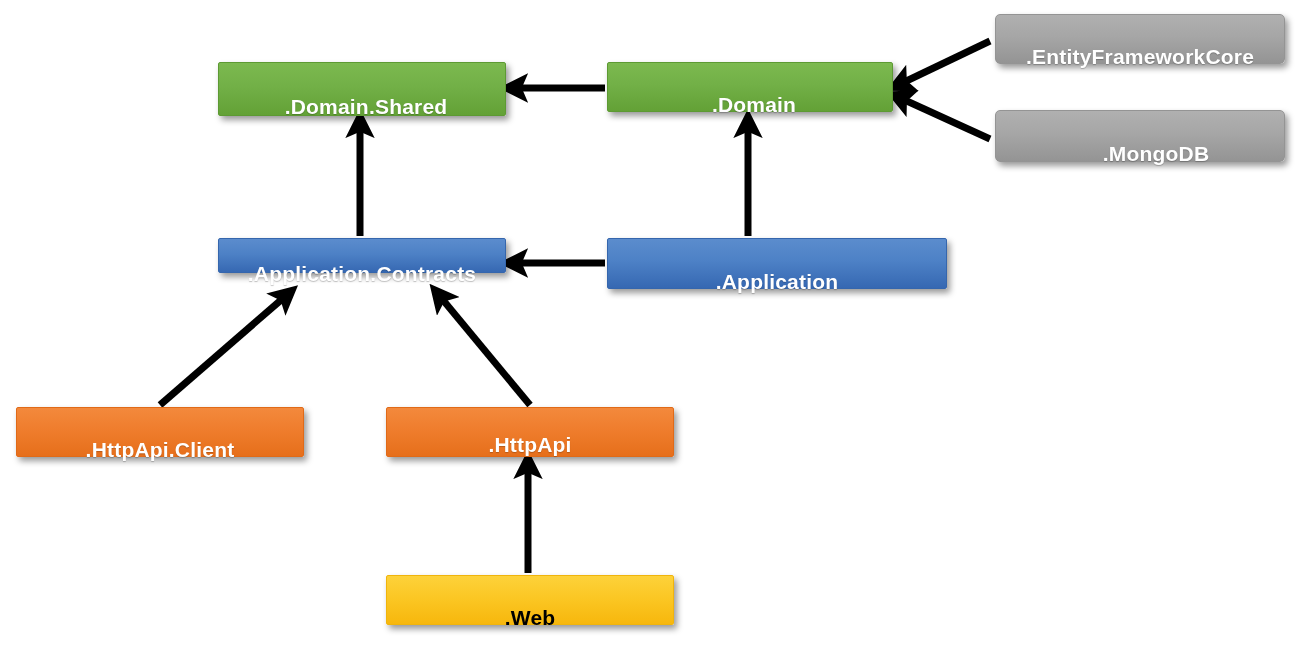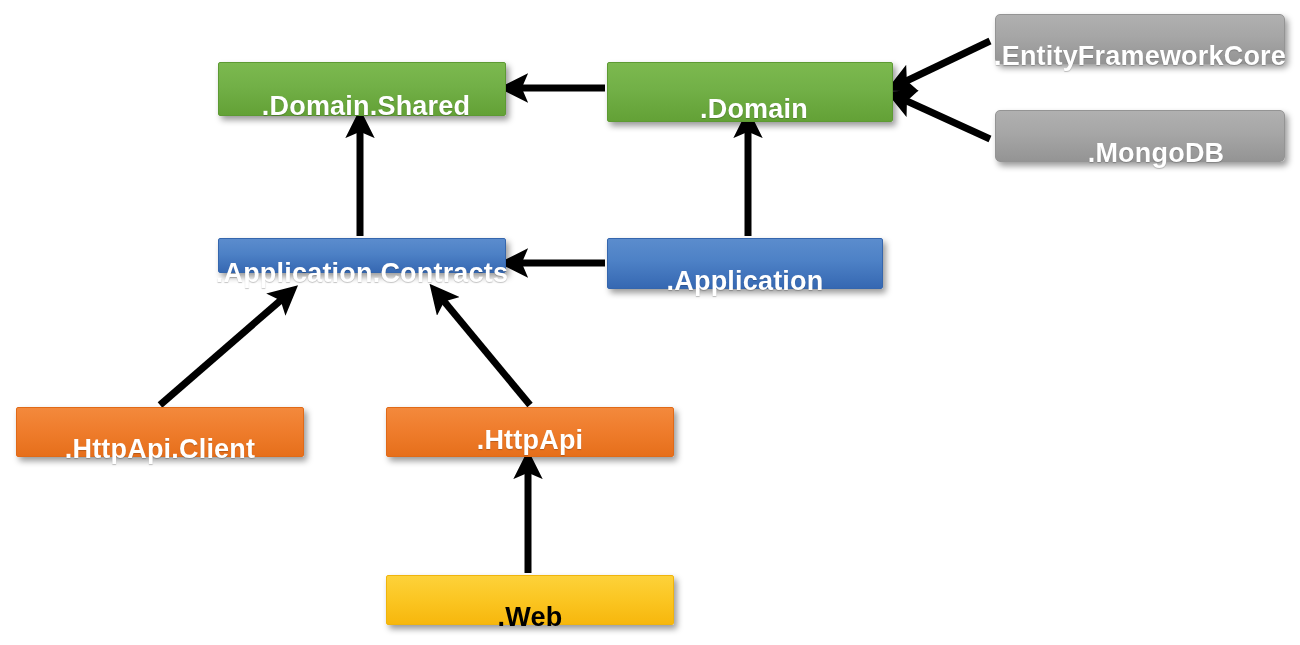--- a/index.html
+++ b/index.html
@@ -32,21 +32,21 @@
     display: flex;
     align-items: center;
     justify-content: center;
     border-radius: 2px;
     box-shadow: 3px 4px 6px rgba(0,0,0,0.40);
     text-align: center;
     z-index: 2;
   }
   .node-label {
     font-weight: bold;
-    font-size: 27px;
+    font-size: 21px;
     letter-spacing: 0.2px;
     line-height: 1.1;
     white-space: nowrap;
     margin-top: 36px;
   }
   .node.green {
     background: linear-gradient(to bottom, #7cb94f 0%, #72b047 45%, #63a136 100%);
     border: 1px solid #5d9a33;
     padding-left: 8px;
   }
@@ -98,33 +98,33 @@
         <line x1="160" y1="405" x2="288" y2="294" stroke="#000000" stroke-width="7" stroke-linecap="butt" marker-end="url(#arrowhead)"></line>
         <line x1="530" y1="405" x2="438" y2="294" stroke="#000000" stroke-width="7" stroke-linecap="butt" marker-end="url(#arrowhead)"></line>
         <line x1="528" y1="573" x2="528" y2="463" stroke="#000000" stroke-width="7" stroke-linecap="butt" marker-end="url(#arrowhead)"></line>
       </g>
   </svg>
 
   <div id="nodes-group">
       <div class="node green" style="left: 218px; top: 62px; width: 288px; height: 54px;">
         <span class="node-label" style="color: rgb(255, 255, 255);">.Domain.Shared</span>
       </div>
-      <div class="node green" style="left: 607px; top: 62px; width: 286px; height: 60px;">
+      <div class="node green" style="left: 607px; top: 62px; width: 286px; height: 50px;">
         <span class="node-label" style="color: rgb(255, 255, 255);">.Domain</span>
       </div>
       <div class="node gray" style="left: 995px; top: 14px; width: 290px; height: 50px;">
         <span class="node-label" style="color: rgb(255, 255, 255);">.EntityFrameworkCore</span>
       </div>
       <div class="node gray" style="left: 995px; top: 110px; width: 290px; height: 52px; padding-left: 32px;">
         <span class="node-label" style="color: rgb(255, 255, 255);">.MongoDB</span>
       </div>
       <div class="node blue" style="left: 218px; top: 238px; width: 288px; height: 35px;">
         <span class="node-label" style="color: rgb(255, 255, 255);">.Application.Contracts</span>
       </div>
-      <div class="node blue" style="left: 607px; top: 238px; width: 276px; height: 51px;">
+      <div class="node blue" style="left: 607px; top: 238px; width: 340px; height: 51px;">
         <span class="node-label" style="color: rgb(255, 255, 255);">.Application</span>
       </div>
       <div class="node orange" style="left: 16px; top: 407px; width: 288px; height: 50px;">
         <span class="node-label" style="color: rgb(255, 255, 255);">.HttpApi.Client</span>
       </div>
       <div class="node orange" style="left: 386px; top: 407px; width: 288px; height: 50px; align-items: flex-end;">
         <span class="node-label" style="color: rgb(255, 255, 255);">.HttpApi</span>
       </div>
       <div class="node yellow" style="left: 386px; top: 575px; width: 288px; height: 50px;">
         <span class="node-label" style="color: rgb(0, 0, 0);">.Web</span>

